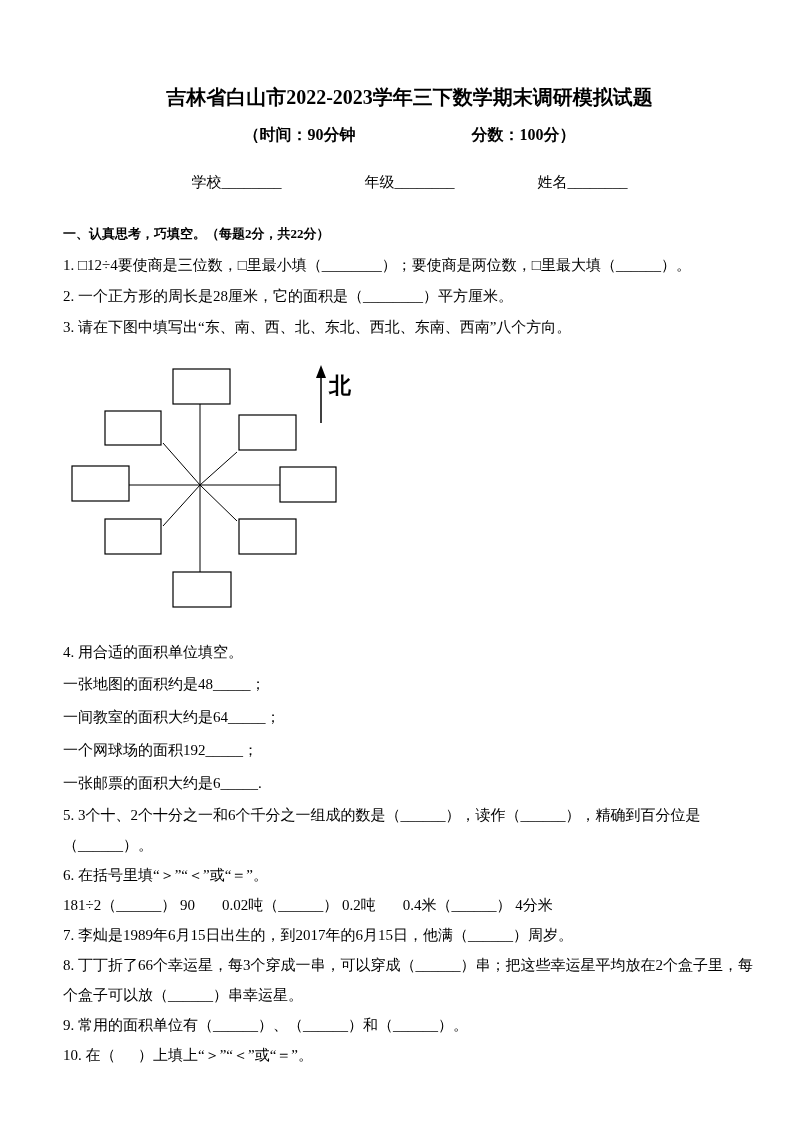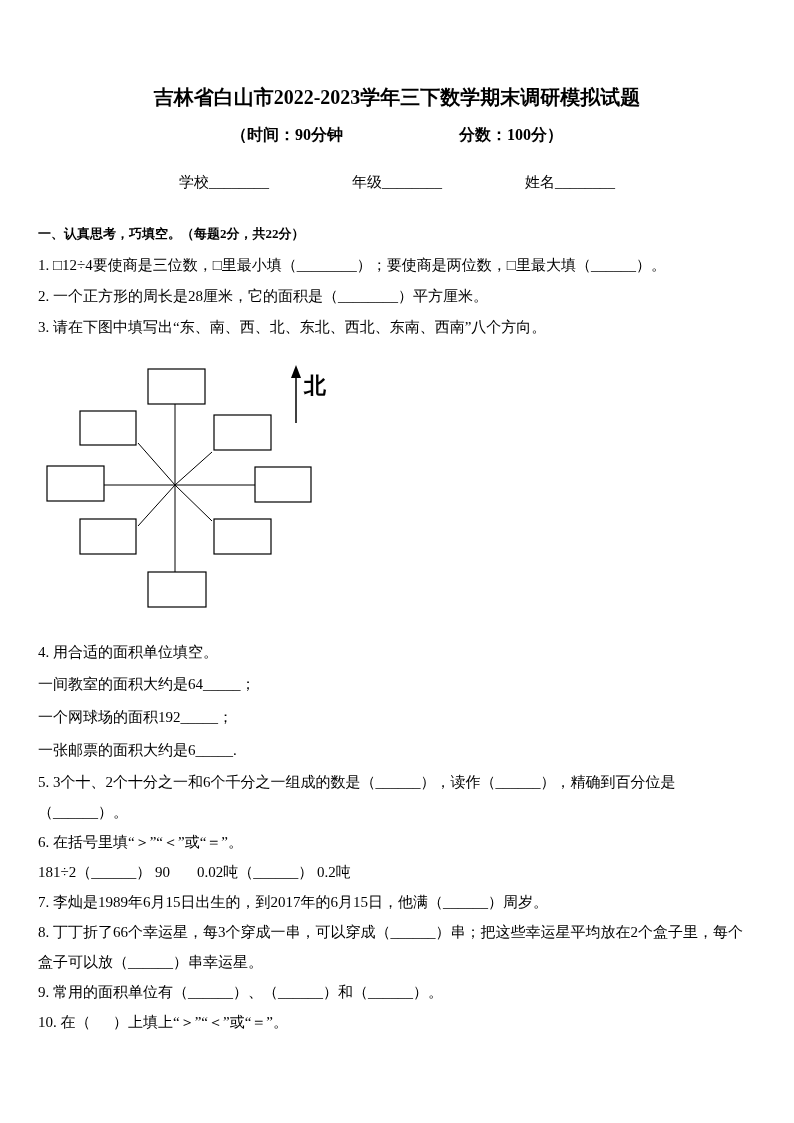--- a/index.html
+++ b/index.html
@@ -6,21 +6,21 @@
   html, body { margin: 0; padding: 0; background: #ffffff; }
   .page {
     position: relative;
     width: 794px;
     height: 1123px;
     background: #ffffff;
     font-family: "Liberation Serif", "DejaVu Serif", serif;
     color: #000;
     overflow: hidden;
   }
-  .content { padding: 84px 38px 0 38px; }
+  .content { padding: 84px 38px 0 38px; margin-left: 25px; }
 
   .title {
     margin: 0 0 14px 0;
     text-align: center;
     font-size: 20px;
     font-weight: 700;
     line-height: 26px;
   }
   .meta {
     display: flex;
@@ -117,30 +117,32 @@
         </g>
         <g>
           <line x1="258" y1="60" x2="258" y2="12" stroke="#000" stroke-width="1.5"></line>
           <polygon points="258,2 253,15 263,15" fill="#000"></polygon>
         </g>
         <text x="266" y="30" font-size="22" font-weight="bold">北</text>
       </svg>
     </div>
 
     <p class="q">4. 用合适的面积单位填空。</p>
+    <p class="q q4line">一张地图的面积约是48_____；</p>
     <p class="q q4line">一间教室的面积大约是64_____；</p>
     <p class="q q4line">一个网球场的面积192_____；</p>
     <p class="q q4line">一张邮票的面积大约是6_____.</p>
 
     <p class="q tight">5. 3个十、2个十分之一和6个千分之一组成的数是（______），读作（______），精确到百分位是（______）。</p>
     <p class="q tight">6. 在括号里填“＞”“＜”或“＝”。</p>
 
     <div class="q6row">
       <span>181÷2（______） 90</span>
       <span>0.02吨（______） 0.2吨</span>
+      <span>0.4米（______） 4分米</span>
     </div>
 
     <p class="q tight">7. 李灿是1989年6月15日出生的，到2017年的6月15日，他满（______）周岁。</p>
     <p class="q tight">8. 丁丁折了66个幸运星，每3个穿成一串，可以穿成（______）串；把这些幸运星平均放在2个盒子里，每个盒子可以放（______）串幸运星。</p>
     <p class="q tight">9. 常用的面积单位有（______）、（______）和（______）。</p>
     <p class="q tight">10. 在（      ）上填上“＞”“＜”或“＝”。</p>
 
   </div>
 </div>
 

